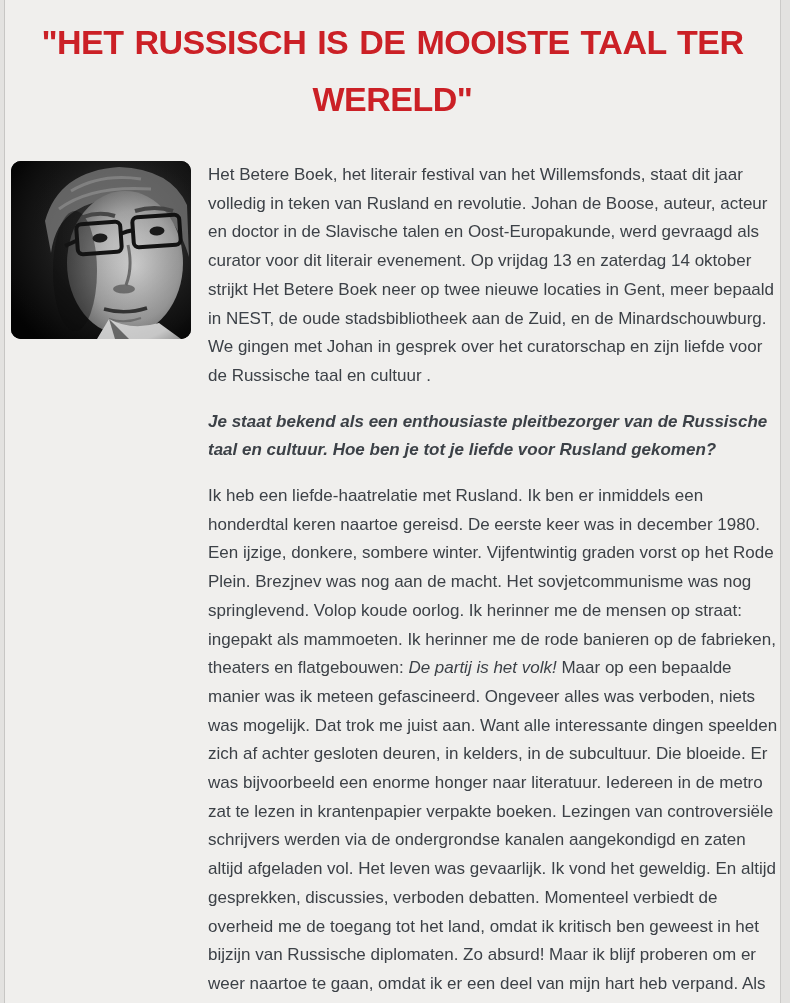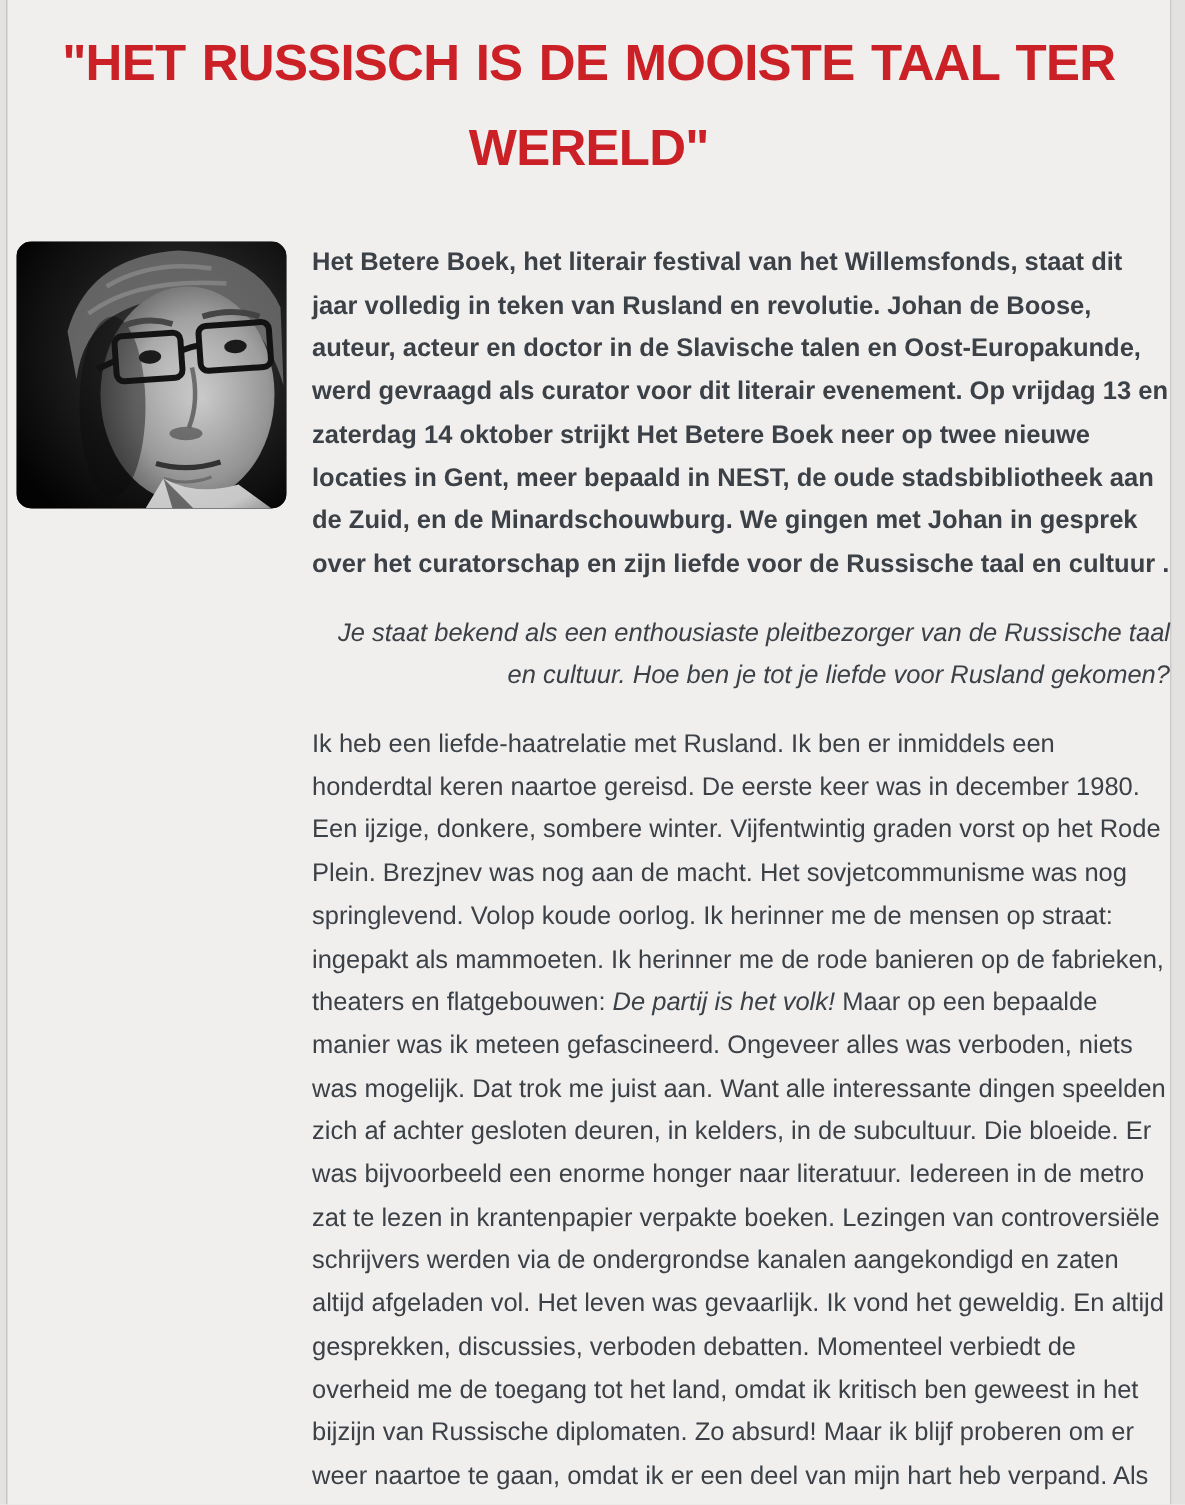--- a/index.html
+++ b/index.html
@@ -43,22 +43,22 @@
   }
   .photo svg { display: block; width: 100%; height: 100%; }
   .text-col {
     margin-left: 17px;
     width: 572px;
     color: #3c4147;
     font-size: 17px;
     line-height: 28.7px;
   }
   .text-col p { margin: 0 0 17px 0; }
-  .intro { font-weight: 700; }
-  .question { font-weight: 400; font-style: italic; text-align: right; }
+  .intro { font-weight: 400; }
+  .question { font-weight: 700; font-style: italic; }
   .answer { font-weight: 400; }
 </style>
 </head>
 <body>
 
 <div class="screen">
   <div class="page">
 
     <h1 class="title">"HET RUSSISCH IS DE MOOISTE TAAL TER WERELD"</h1>
 

